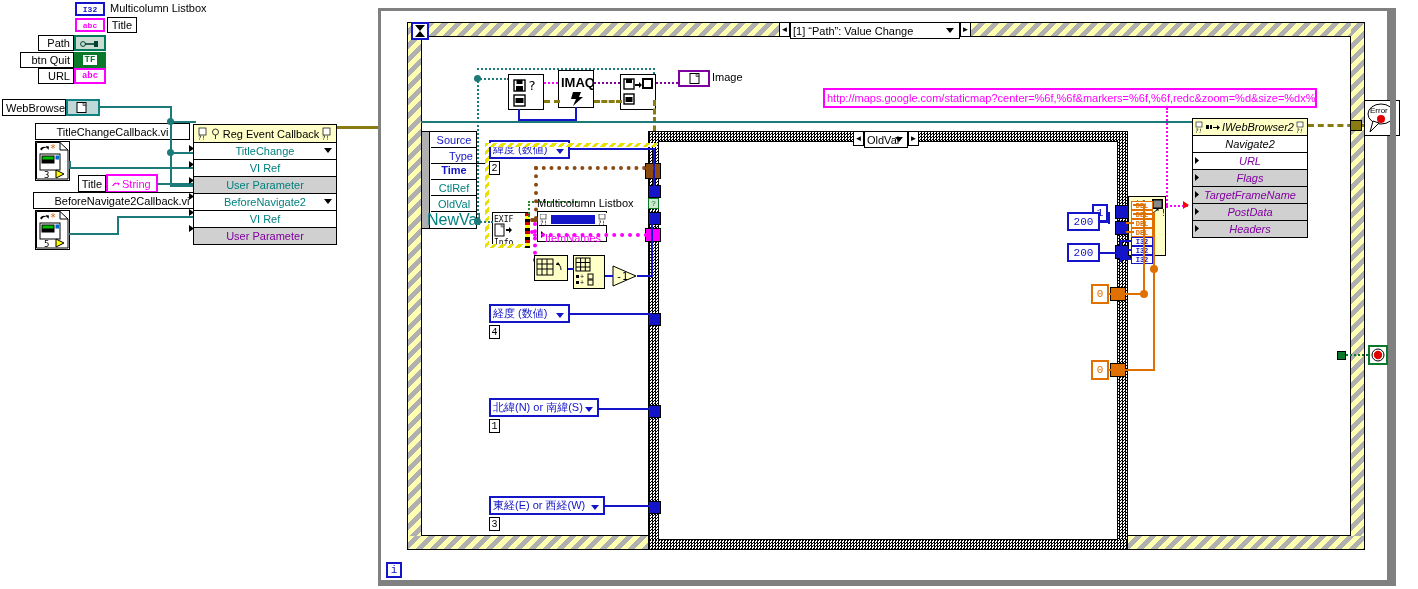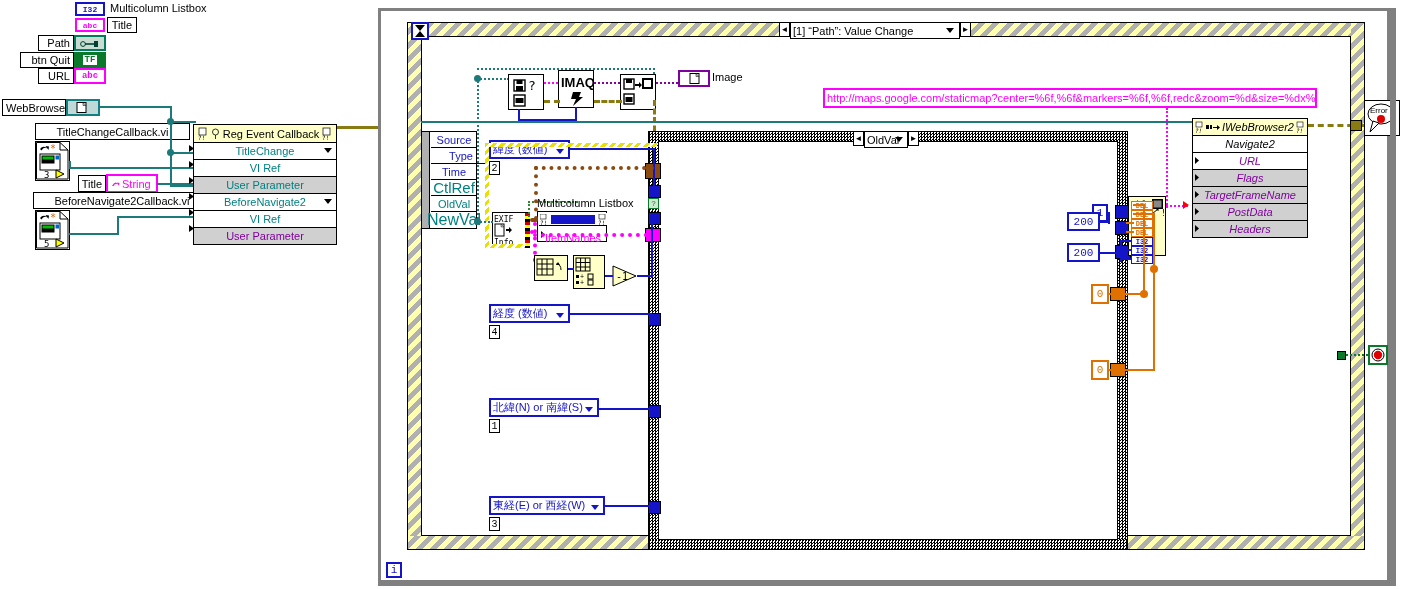--- a/index.html
+++ b/index.html
@@ -244,25 +244,25 @@
 </div>
 
 <div class="abs" style="left:421px;top:131px;width:56px;height:98px;border:1px solid #000;background:#fff;">
   <div class="abs" style="left:0;top:0;width:8px;height:96px;background:#b0b0b0;border-right:1px solid #000;"></div>
   <div class="abs" style="left:9px;top:0;width:46px;height:16px;display:flex;align-items:center;justify-content:center;border-bottom:1px solid #000;">
     <span class="blue" style="font-size:11px">Source</span>
     </div>
   <div class="abs" style="left:9px;top:16px;width:60px;height:16px;display:flex;align-items:center;justify-content:center;border-bottom:1px solid #000;">
     <span class="blue" style="font-size:11px">Type</span>
     </div>
-  <div class="abs" style="left:9px;top:32px;width:46px;height:16px;display:flex;align-items:center;justify-content:center;border-bottom:1px solid #000;">
+  <div class="abs" style="left:9px;top:32px;width:46px;height:16px;display:flex;align-items:flex-start;justify-content:center;border-bottom:1px solid #000;font-weight:bold;">
     <span class="blue" style="font-size:11px">Time</span>
     </div>
   <div class="abs" style="left:9px;top:48px;width:46px;height:16px;display:flex;align-items:center;justify-content:center;border-bottom:1px solid #000;">
-    <span class="teal" style="font-size:15px">CtlRef</span>
+    <span class="teal" style="font-size:11px">CtlRef</span>
     </div>
   <div class="abs" style="left:9px;top:64px;width:46px;height:16px;display:flex;align-items:center;justify-content:center;border-bottom:1px solid #000;">
     <span class="teal" style="font-size:11px">OldVal</span>
     </div>
   <div class="abs" style="left:9px;top:80px;width:46px;height:16px;display:flex;align-items:center;justify-content:center;">
     <span class="teal" style="font-size:16px">NewVal</span>
     </div>
 </div>
 
 <div class="abs" style="left:477px;top:78px;width:2px;height:145px;border-left:2px dotted #1d7a7a;"></div>

